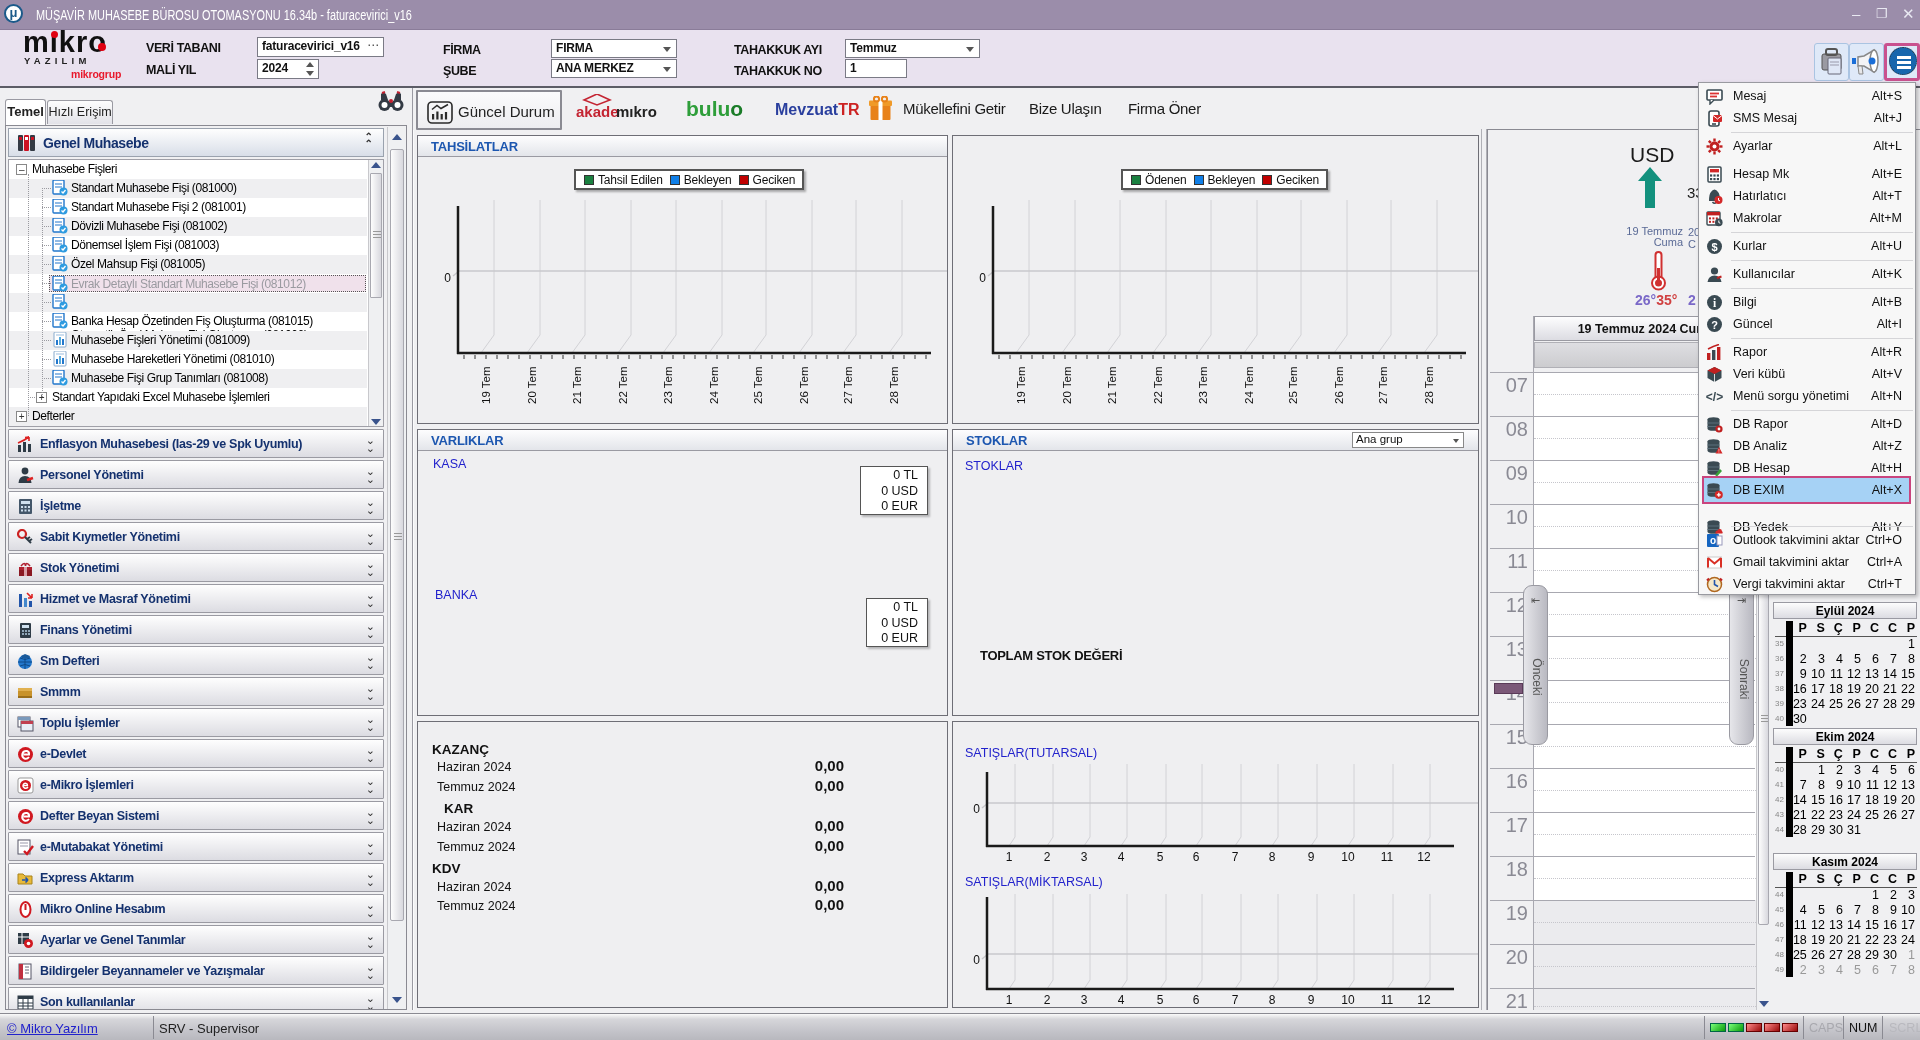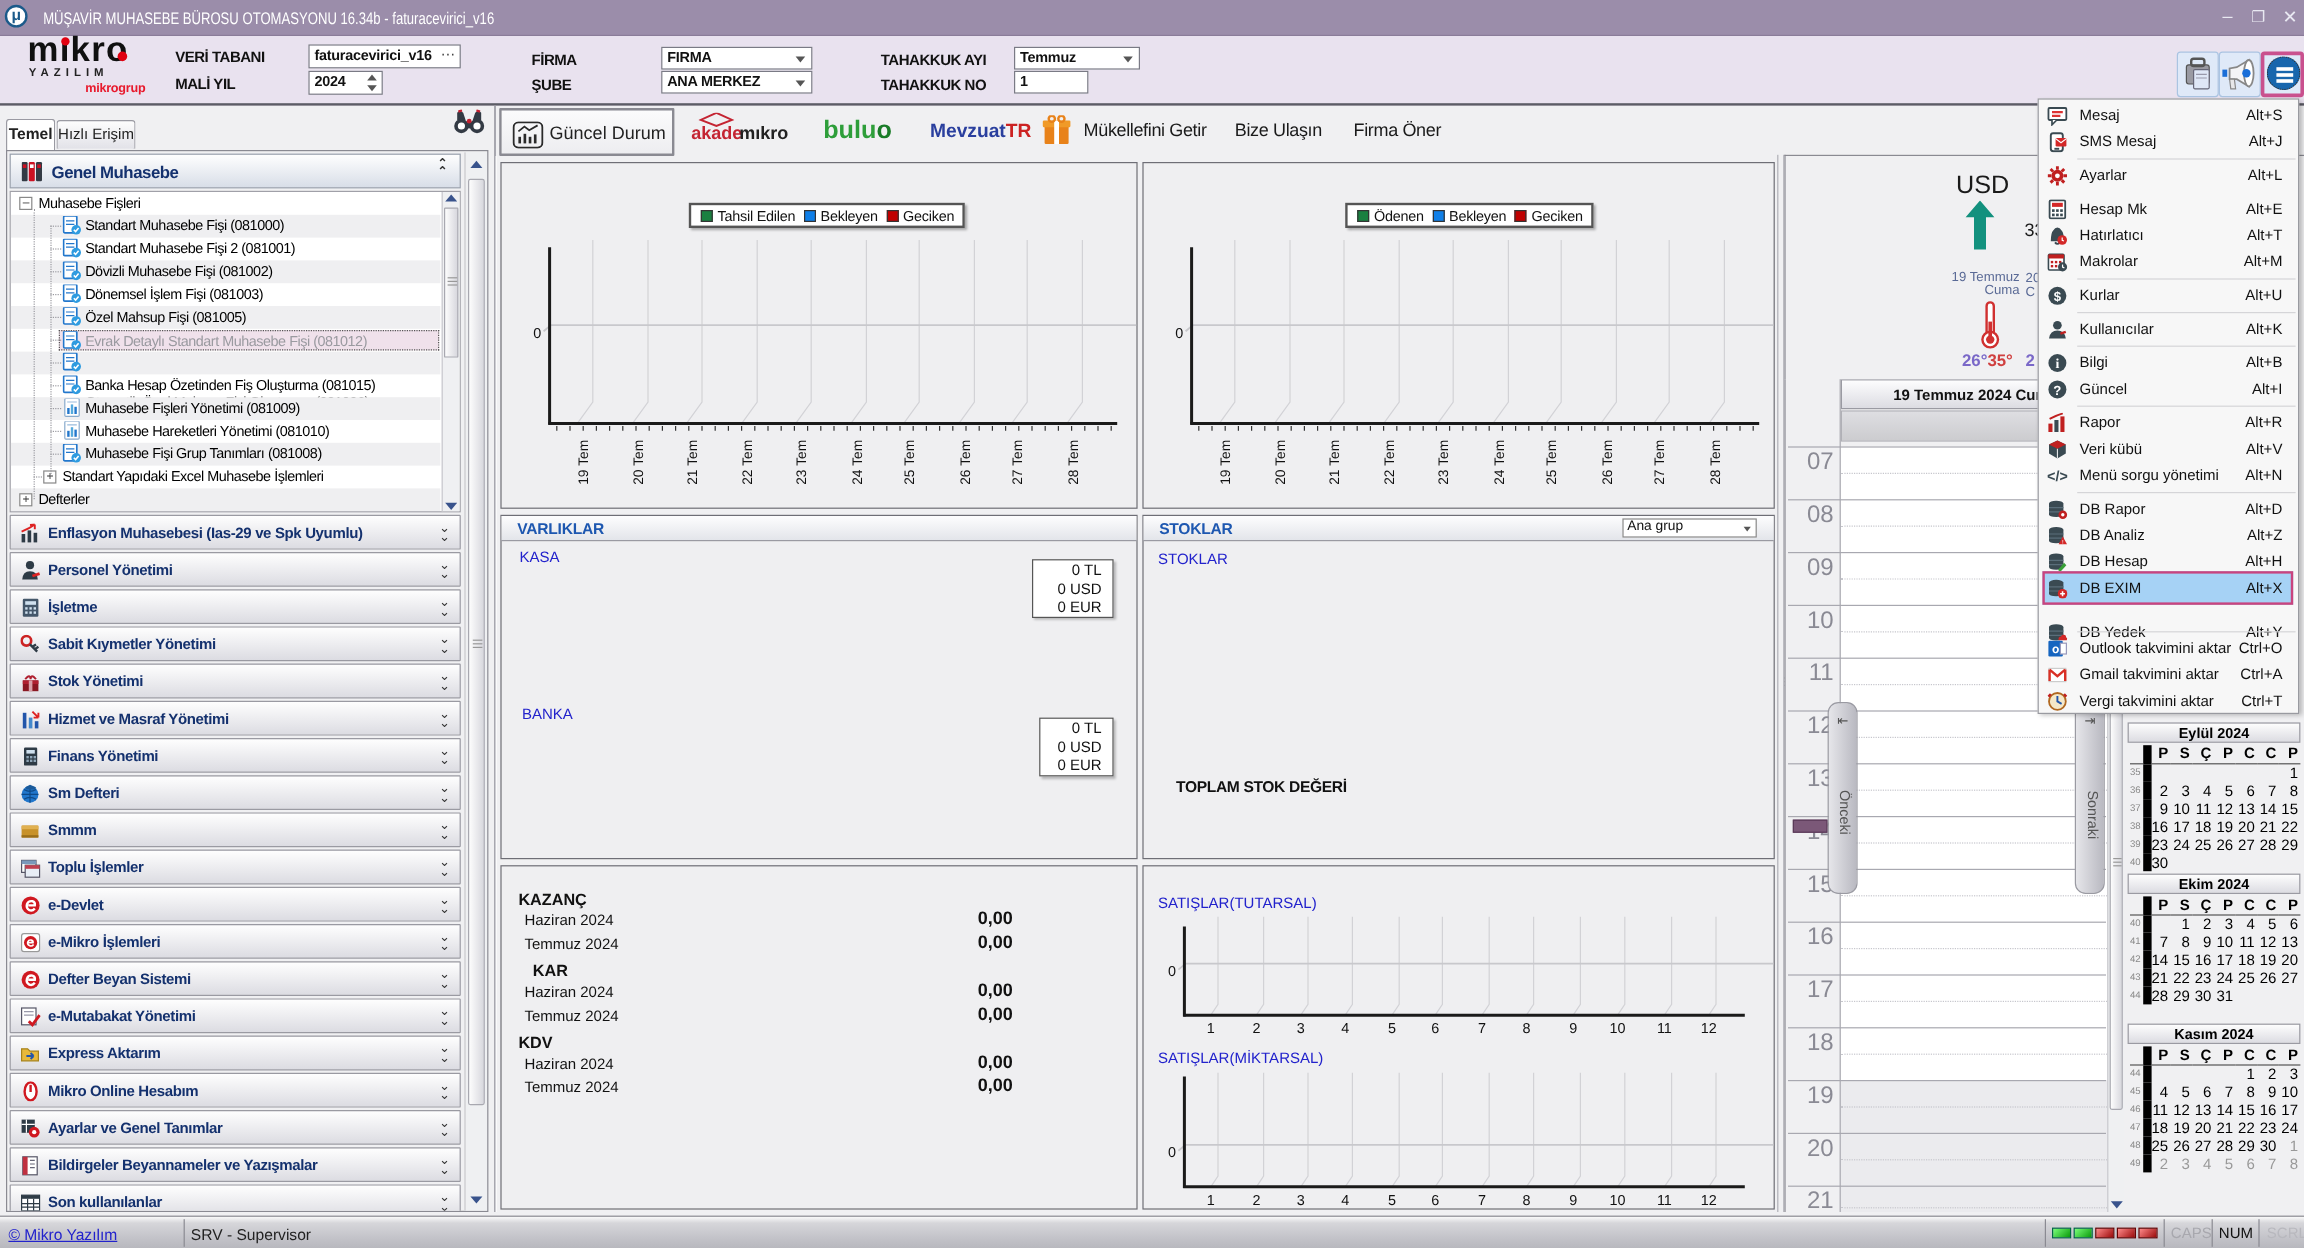--- a/index.html
+++ b/index.html
@@ -99,21 +99,21 @@
     <span style="position:absolute; right:4px; top:2px; width:0; height:0; border-left:4px solid transparent; border-right:4px solid transparent; border-bottom:5px solid #555;"></span>
     <span style="position:absolute; right:4px; bottom:2px; width:0; height:0; border-left:4px solid transparent; border-right:4px solid transparent; border-top:5px solid #555;"></span>
   </div>
 
   <div class="hlabel" style="left:443px; top:13px;">FİRMA</div>
   <div class="hinput" style="left:551px; top:9px; width:126px; height:19px;">FIRMA<span class="combo-arrow"></span></div>
   <div class="hlabel" style="left:443px; top:34px;">ŞUBE</div>
   <div class="hinput" style="left:551px; top:29px; width:126px; height:19px;">ANA MERKEZ<span class="combo-arrow"></span></div>
 
   <div class="hlabel" style="left:734px; top:13px;">TAHAKKUK AYI</div>
-  <div class="hinput" style="left:845px; top:9px; width:105px; height:19px;">Temmuz<span class="combo-arrow"></span></div>
+  <div class="hinput" style="left:845px; top:9px; width:135px; height:19px;">Temmuz<span class="combo-arrow"></span></div>
   <div class="hlabel" style="left:734px; top:34px;">TAHAKKUK NO</div>
   <div class="hinput" style="left:845px; top:29px; width:62px; height:19px;">1</div>
 
   <div class="hbtn" style="left:1814px;">
     <svg width="33" height="36" viewBox="0 0 33 36">
       <rect x="7" y="10" width="19" height="16" rx="2" fill="#9a9aa2" stroke="#555"></rect>
       <rect x="11" y="5" width="11" height="6" rx="2" fill="none" stroke="#555" stroke-width="2"></rect>
       <rect x="13" y="14" width="13" height="16" rx="1" fill="#dfe7f6" stroke="#667"></rect>
       <line x1="15" y1="18" x2="24" y2="18" stroke="#99a" stroke-width="1"></line>
       <line x1="15" y1="21" x2="24" y2="21" stroke="#99a" stroke-width="1"></line>
@@ -551,20 +551,23 @@
   <span class="abs" style="left:903px; top:100px; font-size:15px; letter-spacing:-0.3px; color:#1a1a1a;">Mükellefini Getir</span>
   <span class="abs" style="left:1029px; top:100px; font-size:15px; letter-spacing:-0.3px; color:#1a1a1a;">Bize Ulaşın</span>
   <span class="abs" style="left:1128px; top:100px; font-size:15px; letter-spacing:-0.3px; color:#1a1a1a;">Firma Öner</span>
 </div>
 
 <div id="content">
   <div class="abs" style="left:412px; top:88px; width:1px; height:922px; background:#9a9aa2;"></div>
   <div class="abs" style="left:413px; top:130px; width:1px; height:880px; background:#fbfbfc;"></div>
 
   <div class="panel" style="left:417px; top:135px; width:531px; height:289px;">
+    <div class="panel-h">
+        <span class="pht">TAHSİLATLAR</span>
+      </div>
     <svg class="abs" style="left:0; top:21px;" width="529" height="266" viewBox="0 0 529 266">
       <g stroke="#d2d2d6" stroke-width="1" fill="none">
         <path d="M76 43 L76 178 L63 196"></path>
           <path d="M122 43 L122 178 L109 196"></path>
           <path d="M167 43 L167 178 L154 196"></path>
           <path d="M213 43 L213 178 L200 196"></path>
           <path d="M258 43 L258 178 L245 196"></path>
           <path d="M304 43 L304 178 L291 196"></path>
           <path d="M348 43 L348 178 L335 196"></path>
           <path d="M394 43 L394 178 L381 196"></path>

